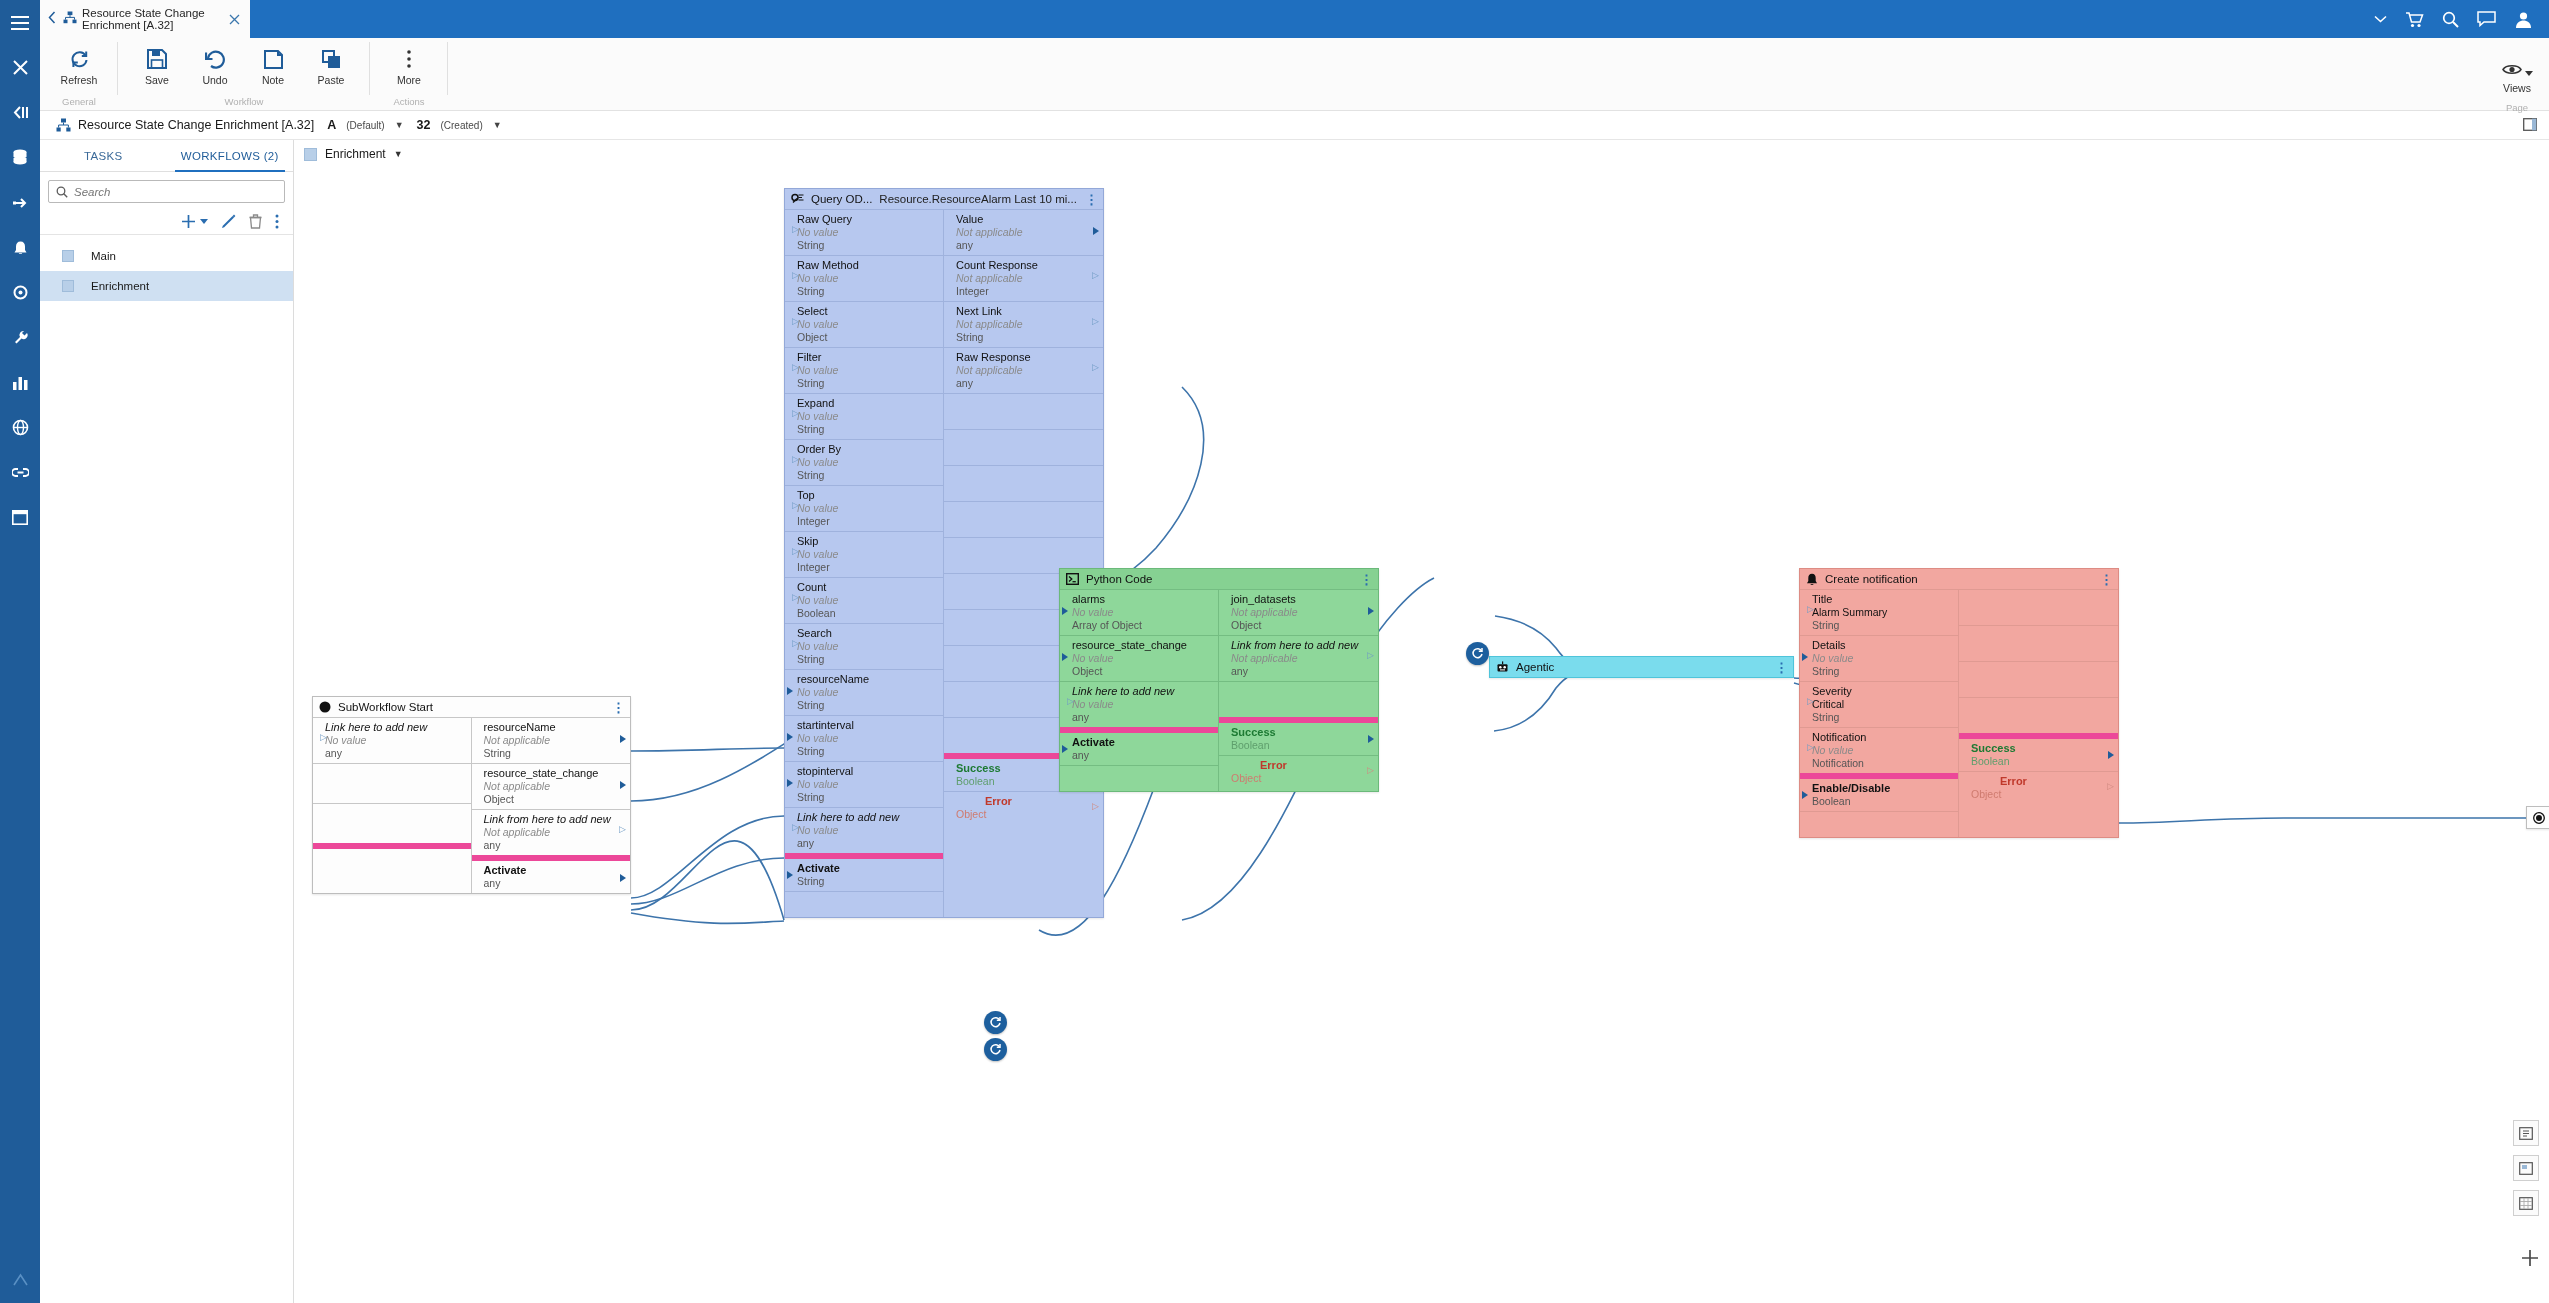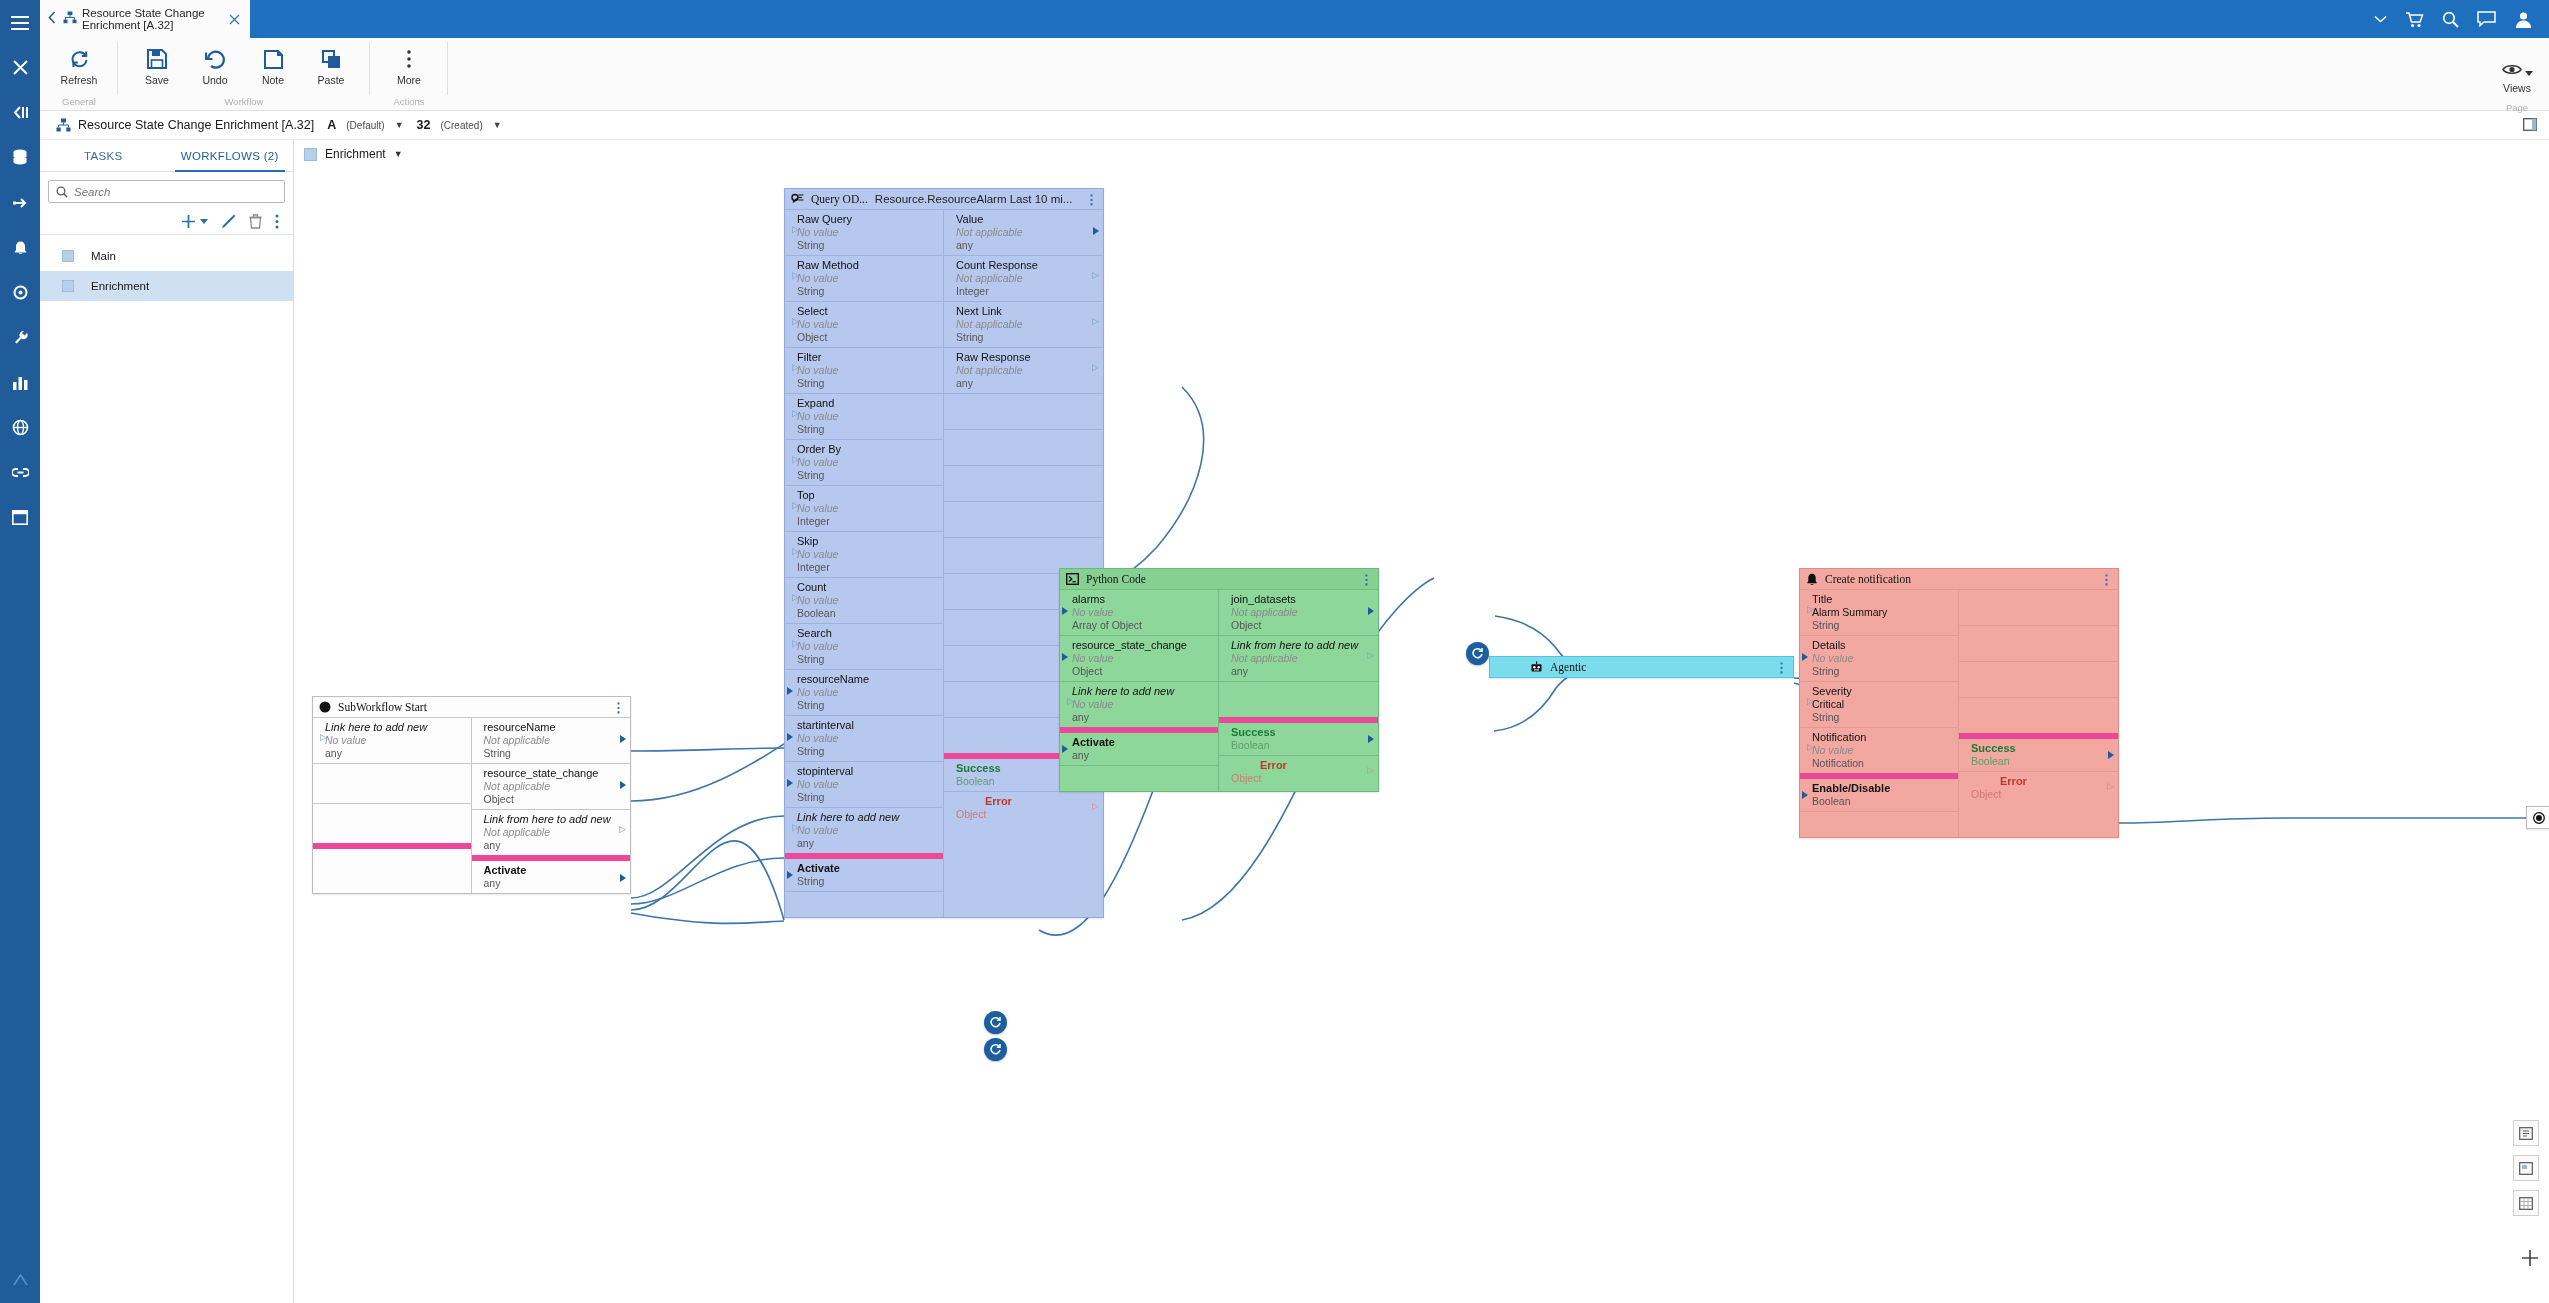--- a/index.html
+++ b/index.html
@@ -143,21 +143,21 @@
   
   .node {
     position: absolute; border: 1px solid #b9b9b9; background: #fdfdfd;
     box-shadow: 0 1px 2px rgba(0,0,0,.10); font-size: 11px; color: #1a1a1a;
   }
   .node-header {
     display: flex; align-items: center; gap: 7px; height: 20px; padding: 0 6px;
     font-size: 11.5px; position: relative;
   }
   .node-header .nh-icon { display: flex; align-items: center; flex: 0 0 auto; }
-  .node-header .nh-title { font-weight: normal; color: #111; white-space: nowrap; font-family: Liberation Serif, serif; }
+  .node-header .nh-title { font-weight: normal; color: #111; white-space: nowrap; }
   .node-header .nh-sub { color: #222; white-space: nowrap; overflow: hidden; }
   .node-header .nh-menu {
     position: absolute; right: 5px; top: 50%; transform: translateY(-50%);
     color: #2a6db0; cursor: pointer; letter-spacing: 0; line-height: 5px;
     font-size: 13px; font-weight: bold;
   }
   .node-body { display: flex; }
   .node-col { flex: 1 1 50%; }
   .node-col.left { border-right: 1px solid #c7c7c7; }
   .port-row { padding: 3px 6px 3px 12px; position: relative; min-height: 36px; }
@@ -199,21 +199,21 @@
   .node.blue .port-row.sep { border-top-color: #9fb2dd; }
   .node.blue .node-col.left { border-right-color: #9fb2dd; }
   .node.green { background: #8ed79a; border-color: #6bb97a; }
   .node.green .node-header { background: #86d192; }
   .node.green .port-row.sep { border-top-color: #74bd82; }
   .node.green .node-col.left { border-right-color: #74bd82; }
   .node.red { background: #f2a7a0; border-color: #dd8c84; }
   .node.red .node-header { background: #f2a7a0; }
   .node.red .port-row.sep { border-top-color: #e09a92; }
   .node.red .node-col.left { border-right-color: #e09a92; }
-  .node.cyan { background: #7adced; border-color: #4fc4da; padding-left: 34px; }
+  .node.cyan { background: #7adced; border-color: #4fc4da; }
   .node.cyan .node-header { background: #7adced; }
   .node.white { background: #fdfdfd; border-color: #bdbdbd; }
 
   .badge-circle {
     position: absolute; width: 23px; height: 23px; border-radius: 50%;
     background: #1d5f9e; color: #fff; display: flex; align-items: center; justify-content: center;
     z-index: 12; box-shadow: 0 1px 2px rgba(0,0,0,.25);
   }
 
   

